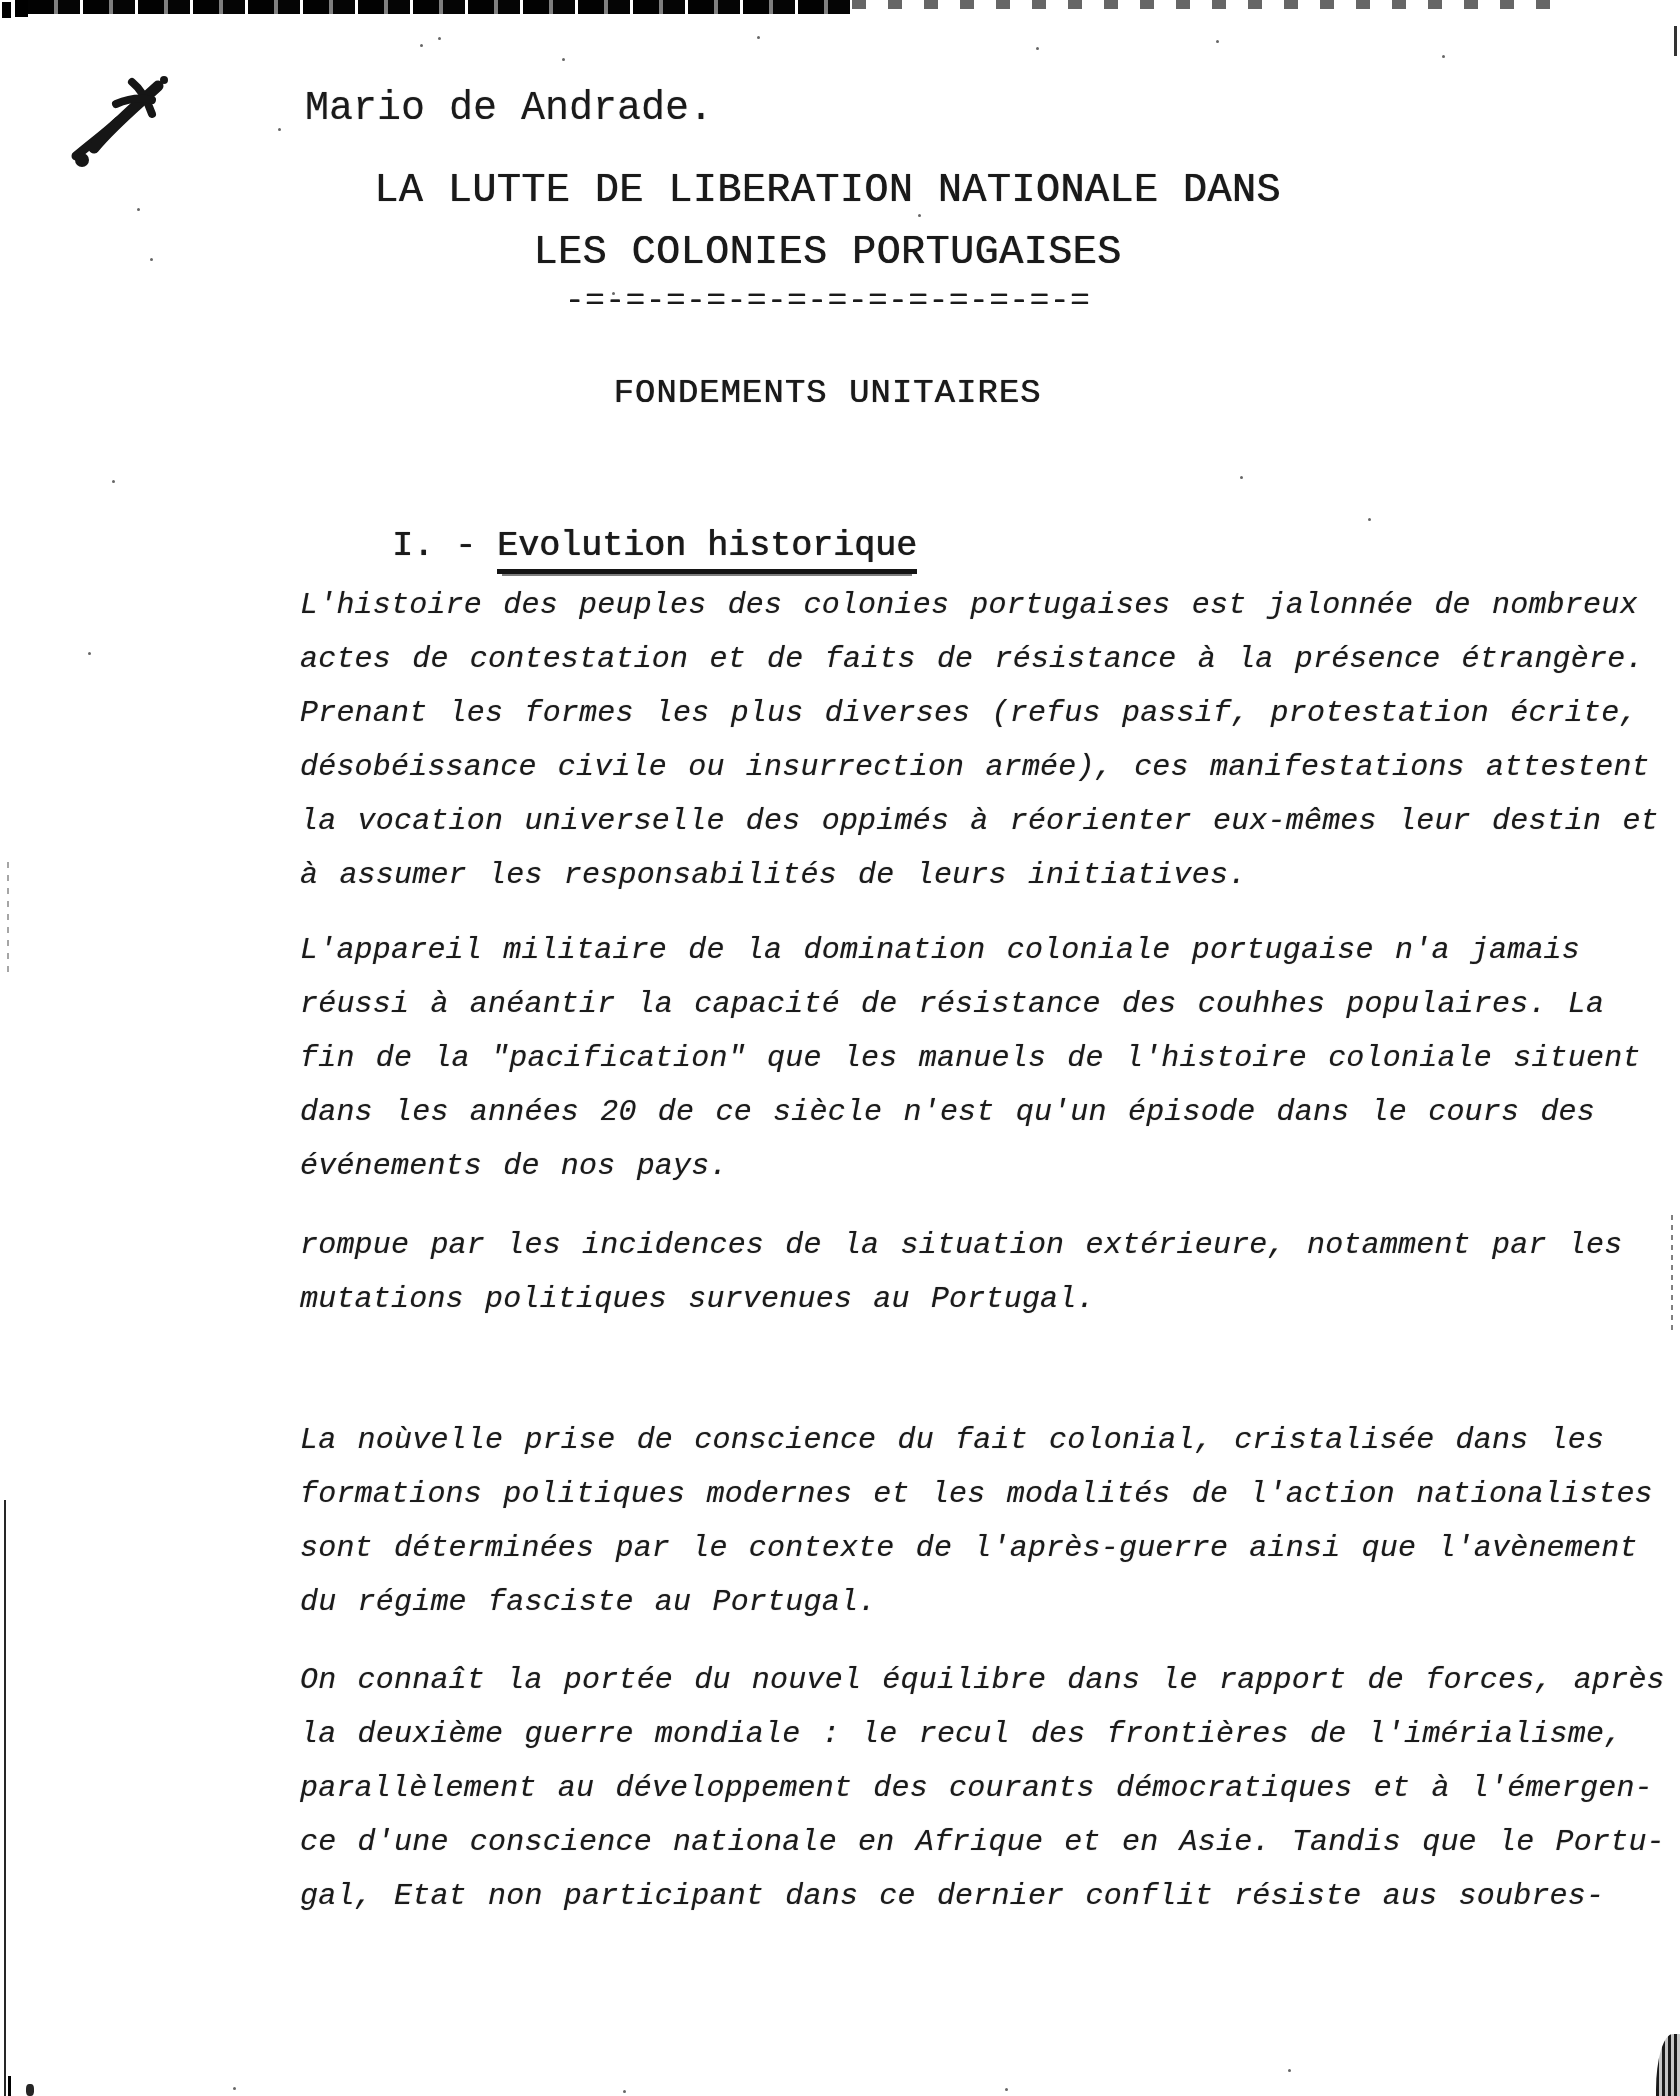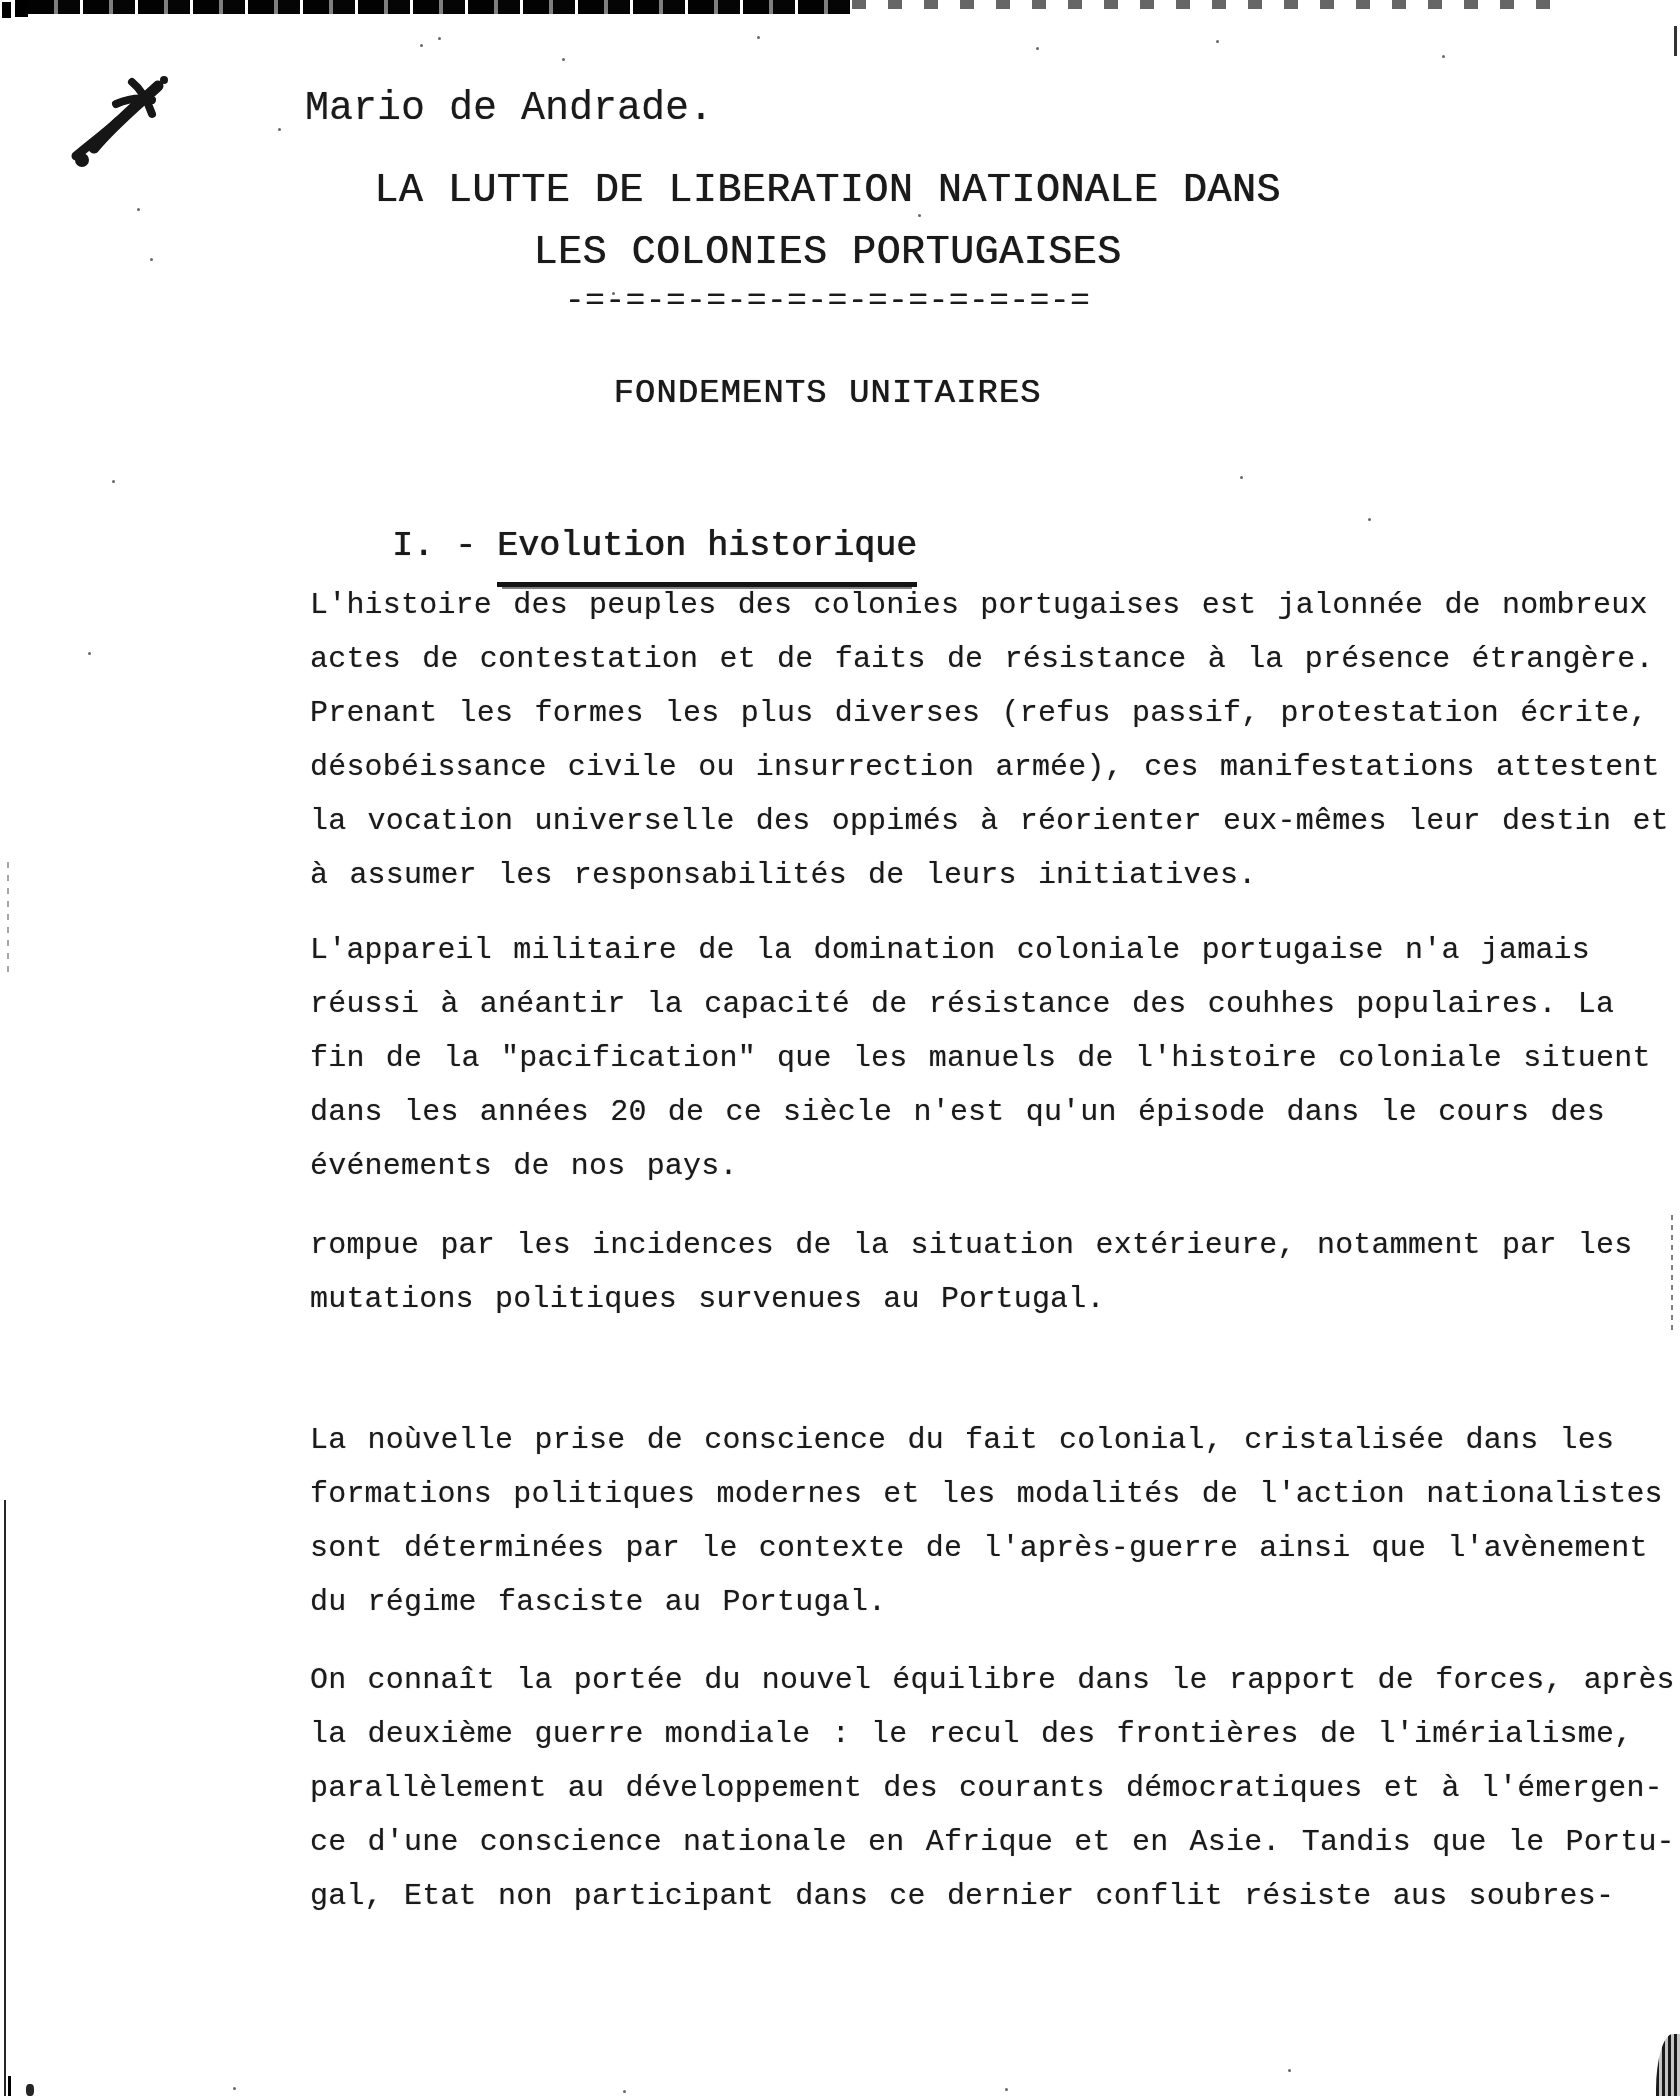--- a/index.html
+++ b/index.html
@@ -50,24 +50,24 @@
     top:374px;font-size:34px;letter-spacing:1px;
     text-shadow:.5px 0 rgba(10,10,10,.8),0 0 1px rgba(10,10,10,.5);
   }
   .section-heading{
     position:absolute;left:308px;top:486px;
     font-size:35px;white-space:pre;
     text-shadow:.6px 0 rgba(10,10,10,.85),0 0 1px rgba(10,10,10,.5);
   }
   .heading-underline{
     border-bottom:5px solid #141414;
-    padding-bottom:16px;
+    padding-bottom:3px;
     box-shadow:0 7px 0 -5px rgba(20,20,20,.55);
   }
-  .para{position:absolute;left:310px;}
+  .para{position:absolute;left:300px;font-style:italic;}
   .p1{top:578px;}
   .p2{top:923px;}
   .p3{top:1218px;}
   .p4{top:1413px;}
   .p5{top:1653px;}
 
   
   .strip-main{
     position:absolute;left:28px;top:0;width:822px;height:14px;
     background:repeating-linear-gradient(90deg,

